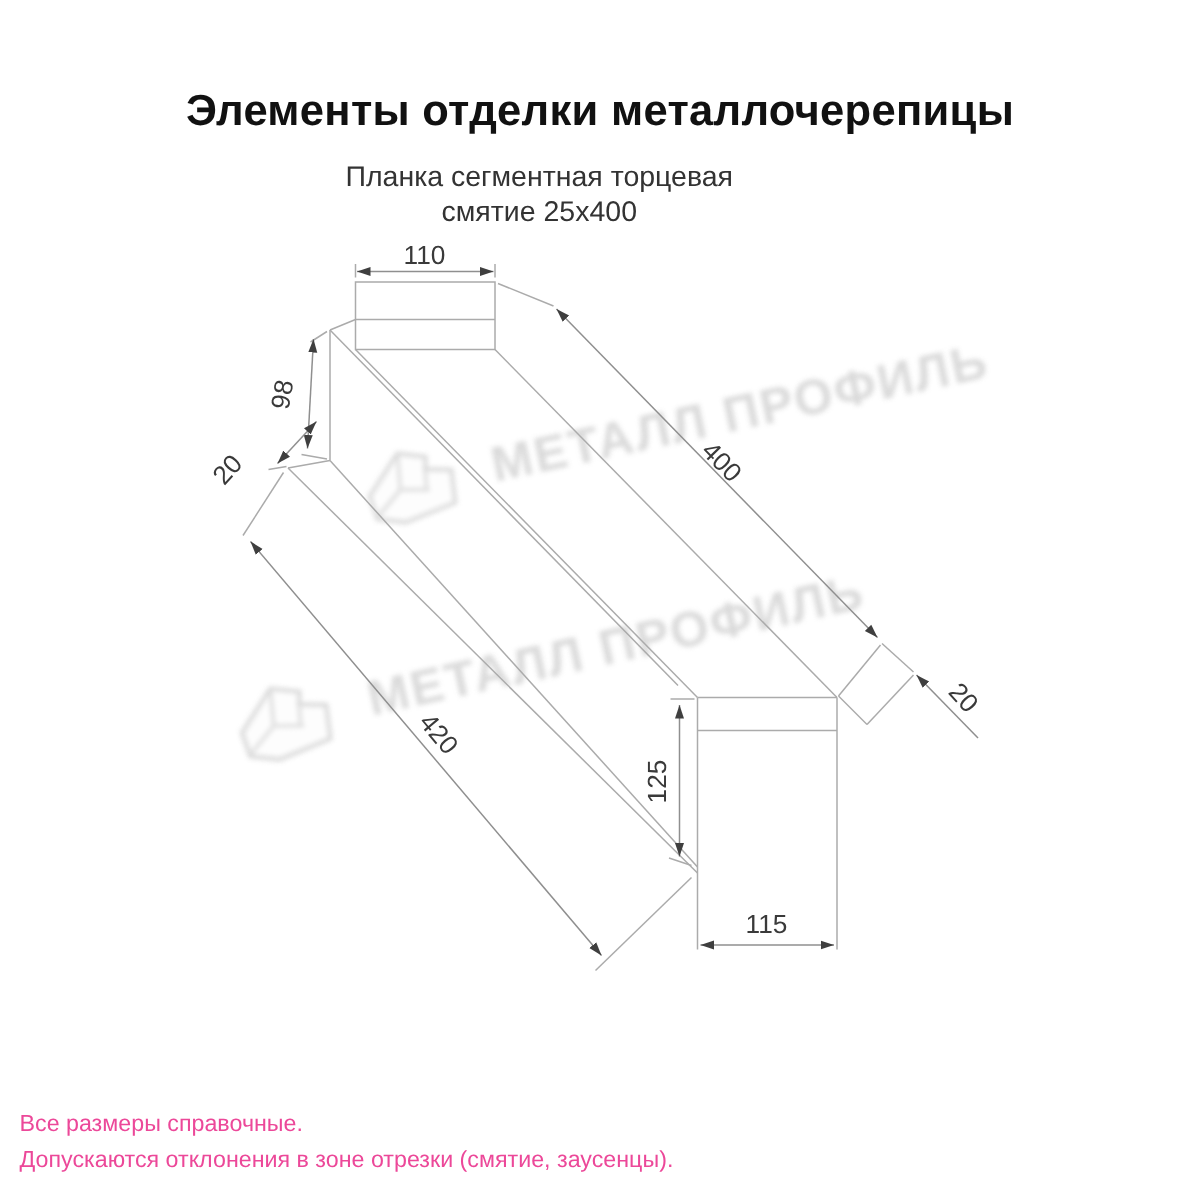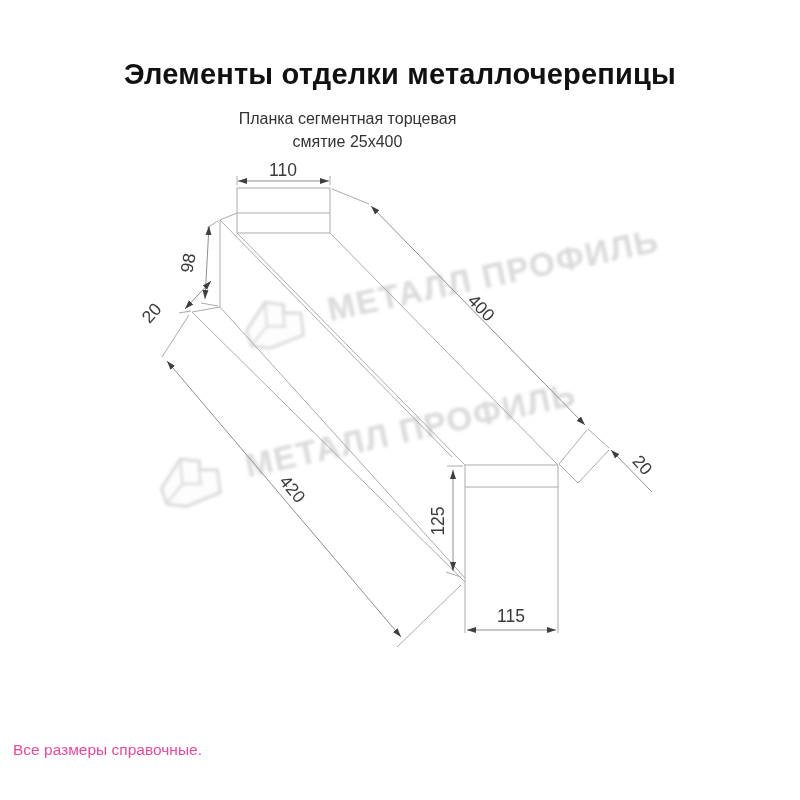--- a/index.html
+++ b/index.html
@@ -6,21 +6,21 @@
   body{
     width:800px;height:800px;position:relative;background:#ffffff;
     font-family:"Liberation Sans", sans-serif;overflow:hidden;
   }
   .page-title{
     position:absolute;top:26px;left:0;width:800px;text-align:center;
     font-size:29px;font-weight:bold;color:#111;letter-spacing:0.2px;margin-top:32px;
   }
   .subtitle{
     position:absolute;top:107px;left:0;width:695px;text-align:center;
-    font-size:16px;color:#333;line-height:23px;
+    font-size:19px;color:#333;line-height:23px;padding-left:12px;
   }
   .watermark{
     position:absolute;display:flex;align-items:center;z-index:1;
     filter:blur(1.7px);opacity:0.95;pointer-events:none;
   }
   .watermark .wm-text{
     font-size:33px;font-weight:bold;color:#d8d8d8;letter-spacing:1.5px;
     white-space:nowrap;margin-left:8px;
   }
   .wm-a{left:236px;top:299px;transform:rotate(-12deg);transform-origin:0 50%;}
@@ -125,13 +125,14 @@
     <text class="dimtext" x="477" y="312" text-anchor="middle" transform="rotate(45.5 477 312)">400</text>
     <text class="dimtext" x="288" y="493" text-anchor="middle" transform="rotate(50 288 493)">420</text>
     <text class="dimtext" x="444" y="521" text-anchor="middle" transform="rotate(-90 444 521)">125</text>
     <text class="dimtext" x="511" y="622" text-anchor="middle">115</text>
     <text class="dimtext" x="638" y="469" text-anchor="middle" transform="rotate(48 638 469)">20</text>
   </g>
 </svg>
 
 <div class="footnotes">
   <div>Все размеры справочные.</div>
+  <div>Допускаются отклонения в зоне отрезки (смятие, заусенцы).</div>
 </div>
 
 </body></html>

